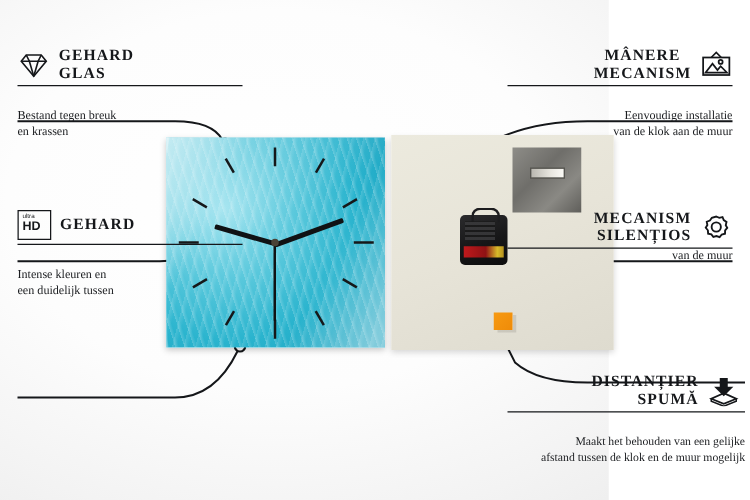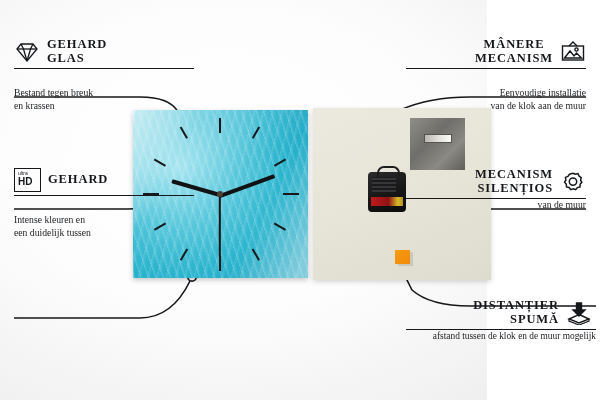--- a/index.html
+++ b/index.html
@@ -241,16 +241,17 @@
         <svg viewBox="0 0 26 24">
             <g stroke="#15171a" stroke-width="1.4" fill="none">
           <path d="M10.5 2 L15.5 2 L15.5 9 L19 9 L13 15 L7 9 L10.5 9 Z" fill="#15171a"></path>
           <path d="M13 13.5 L23 18 L13 22 L3 18 Z"></path>
           <path d="M3 18 L3 20 L13 24 L23 20 L23 18" stroke-width="1.2"></path>
         </g>
           </svg>
       </span>
     </div>
     <div class="rule"></div>
+    <div class="desc right" style="font-size:9.4px">Maakt het behouden van een gelijke</div>
     <div class="desc right" style="margin-top:0;font-size:9.4px">afstand tussen de klok en de muur mogelijk</div>
   </div>
 
 </div>
 
 </body></html>

